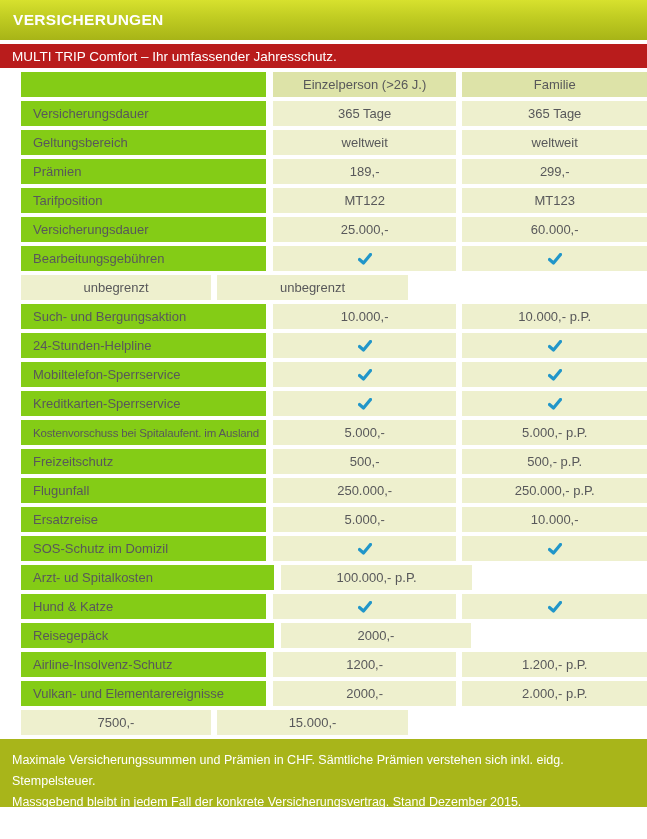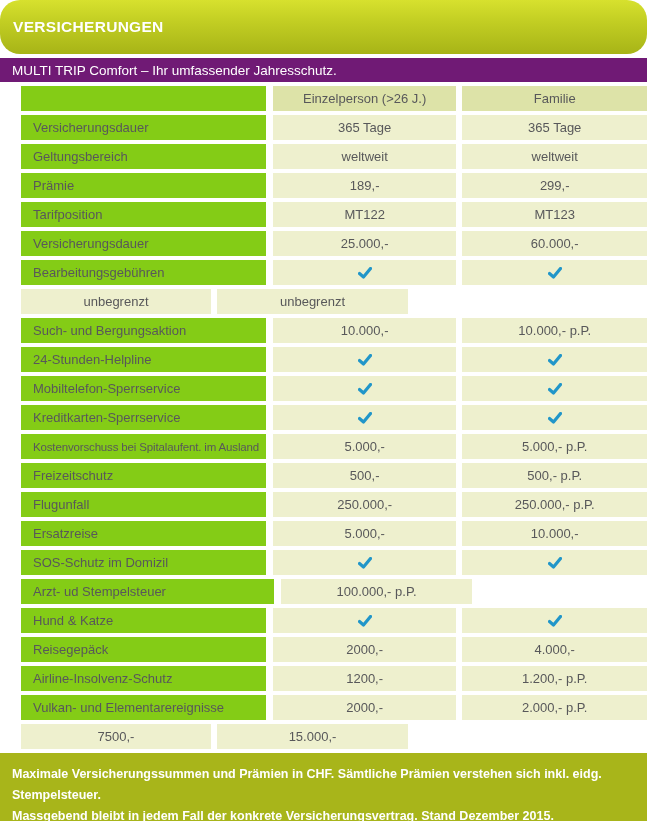--- a/index.html
+++ b/index.html
@@ -8,39 +8,38 @@
 
   .page {
     width: 647px;
     height: 839px;
     background: #ffffff;
     overflow: hidden;
   }
 
   
   .banner {
-    height: 54px;
+    height: 40px;
     background: linear-gradient(180deg, #d7e12e 0%, #c2ce23 40%, #a7b417 100%);
     display: flex;
     align-items: center;
     padding-left: 13px;
     margin-bottom: 4px;
-    border-radius: 20px;
   }
   .banner-title {
     color: #ffffff;
     font-size: 15.5px;
     font-weight: 600;
     letter-spacing: 0.3px;
   }
 
   
   .subbar {
     height: 24px;
-    background: #701a75;
+    background: #b91c1c;
     display: flex;
     align-items: center;
     padding-left: 12px;
     margin-bottom: 4px;
   }
   .subbar-title {
     color: #ffffff;
     font-size: 13.5px;
     font-weight: 400;
   }
@@ -88,21 +87,20 @@
 
   
   .footer {
     height: 68px;
     margin-top: 1px;
     background: #a8b51a;
     color: #ffffff;
     font-size: 12.5px;
     line-height: 21px;
     padding: 11px 3px 0 12px;
-    font-weight: bold;
   }
   .footer-line { display: block; }
 </style>
 </head>
 <body>
 
 <div class="page">
 
   <div class="banner">
     <span class="banner-title">VERSICHERUNGEN</span>
@@ -123,21 +121,21 @@
         <div class="cell label">Versicherungsdauer</div>
         <div class="cell val1">365 Tage</div>
         <div class="cell val2">365 Tage</div>
       </div>
       <div class="trow">
         <div class="cell label">Geltungsbereich</div>
         <div class="cell val1">weltweit</div>
         <div class="cell val2">weltweit</div>
       </div>
       <div class="trow">
-        <div class="cell label">Prämie</div>
+        <div class="cell label">Prämien</div>
         <div class="cell val1">189,-</div>
         <div class="cell val2">299,-</div>
       </div>
       <div class="trow">
         <div class="cell label">Tarifposition</div>
         <div class="cell val1">MT122</div>
         <div class="cell val2">MT123</div>
       </div>
       <div class="trow">
         <div class="cell label">Versicherungsdauer</div>
@@ -232,40 +230,39 @@
             <path d="M1.5 6.5 L5.5 10 L12.5 1.5" fill="none" stroke="#2196c9" stroke-width="3.2" stroke-linecap="round" stroke-linejoin="round"></path>
           </svg>
         </div>
         <div class="cell val2">
           <svg viewBox="0 0 14 12" class="checkmark">
             <path d="M1.5 6.5 L5.5 10 L12.5 1.5" fill="none" stroke="#2196c9" stroke-width="3.2" stroke-linecap="round" stroke-linejoin="round"></path>
           </svg>
         </div>
       </div>
       <div class="trow">
-        <div class="cell label">Arzt- ud Stempelsteuer</div>
+        <div class="cell label">Arzt- ud Spitalkosten</div>
         <div class="cell val2">100.000,- p.P.</div>
       </div>
       <div class="trow">
         <div class="cell label">Hund &amp; Katze</div>
         <div class="cell val1">
           <svg viewBox="0 0 14 12" class="checkmark">
             <path d="M1.5 6.5 L5.5 10 L12.5 1.5" fill="none" stroke="#2196c9" stroke-width="3.2" stroke-linecap="round" stroke-linejoin="round"></path>
           </svg>
         </div>
         <div class="cell val2">
           <svg viewBox="0 0 14 12" class="checkmark">
             <path d="M1.5 6.5 L5.5 10 L12.5 1.5" fill="none" stroke="#2196c9" stroke-width="3.2" stroke-linecap="round" stroke-linejoin="round"></path>
           </svg>
         </div>
       </div>
       <div class="trow">
         <div class="cell label">Reisegepäck</div>
         <div class="cell val1">2000,-</div>
-        <div class="cell val2">4.000,-</div>
       </div>
       <div class="trow">
         <div class="cell label">Airline-Insolvenz-Schutz</div>
         <div class="cell val1">1200,-</div>
         <div class="cell val2">1.200,- p.P.</div>
       </div>
       <div class="trow">
         <div class="cell label">Vulkan- und Elementarereignisse</div>
         <div class="cell val1">2000,-</div>
         <div class="cell val2">2.000,- p.P.</div>

